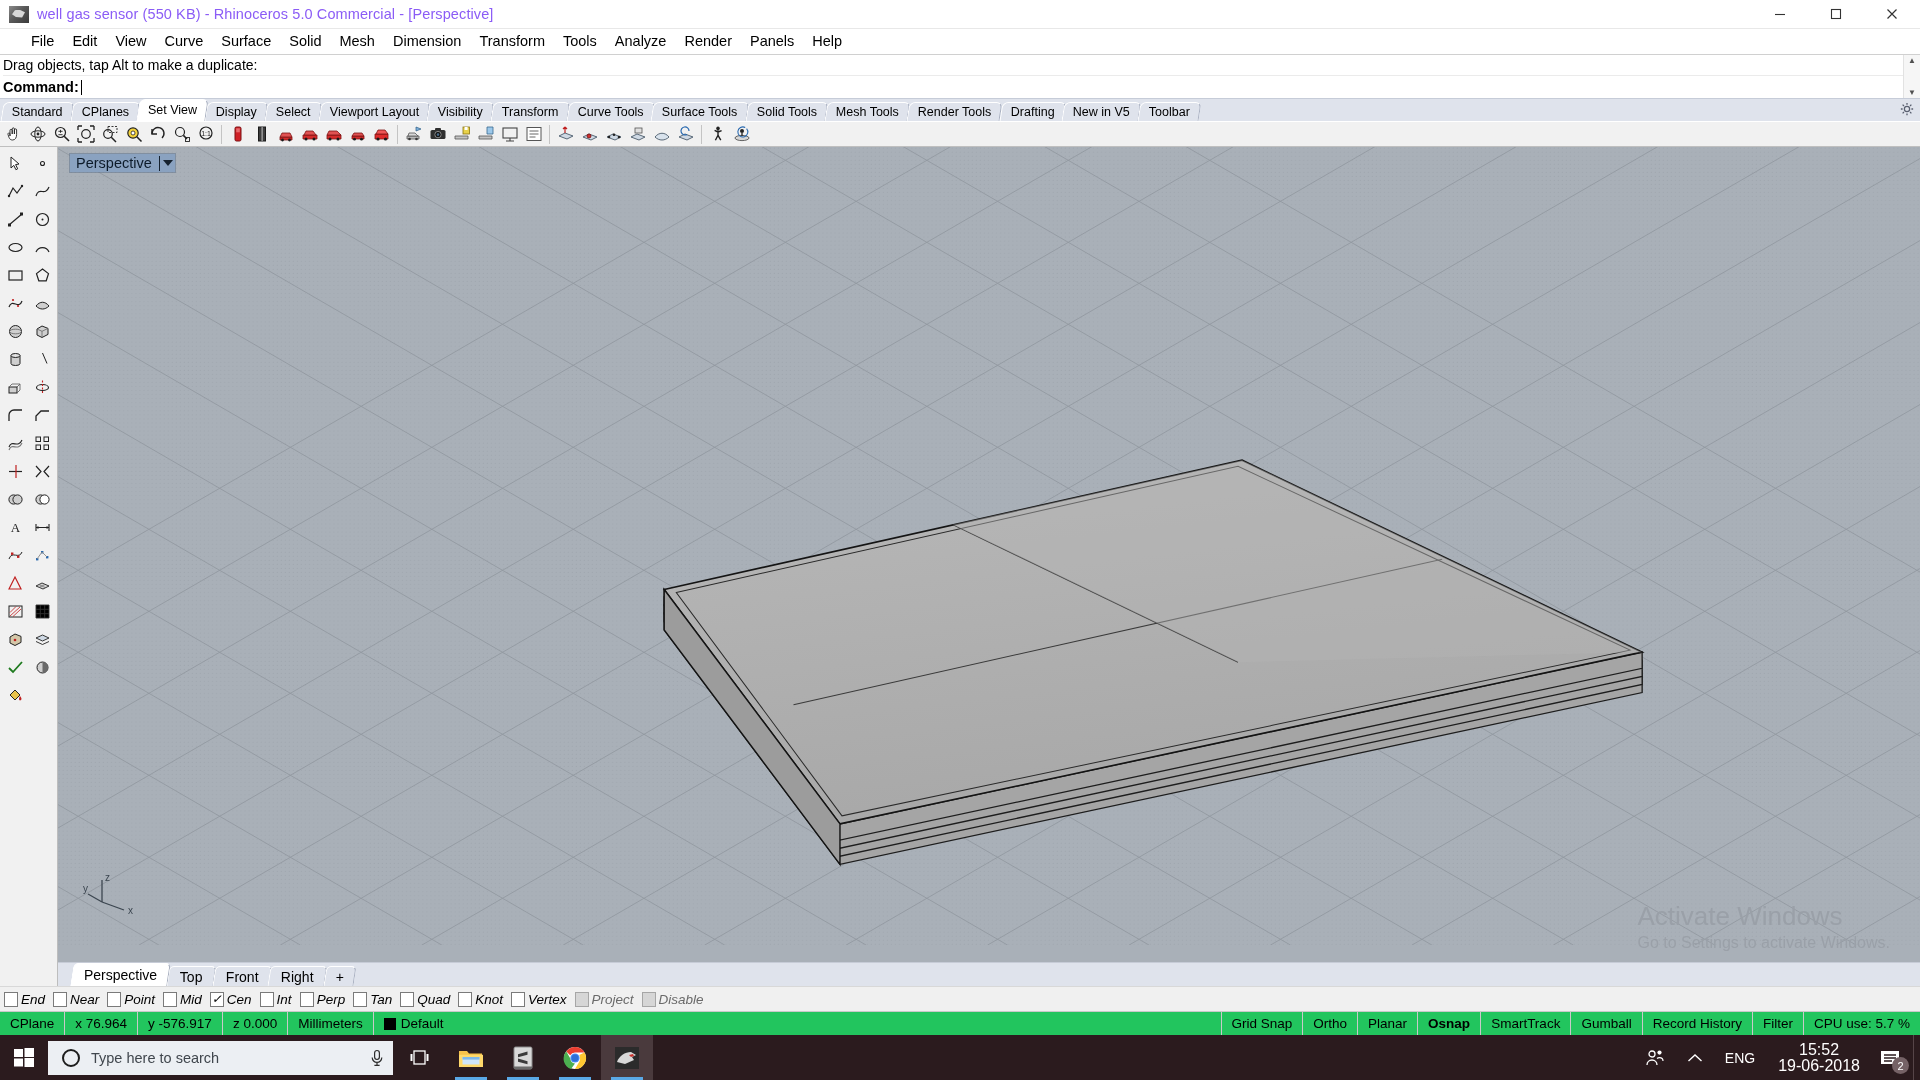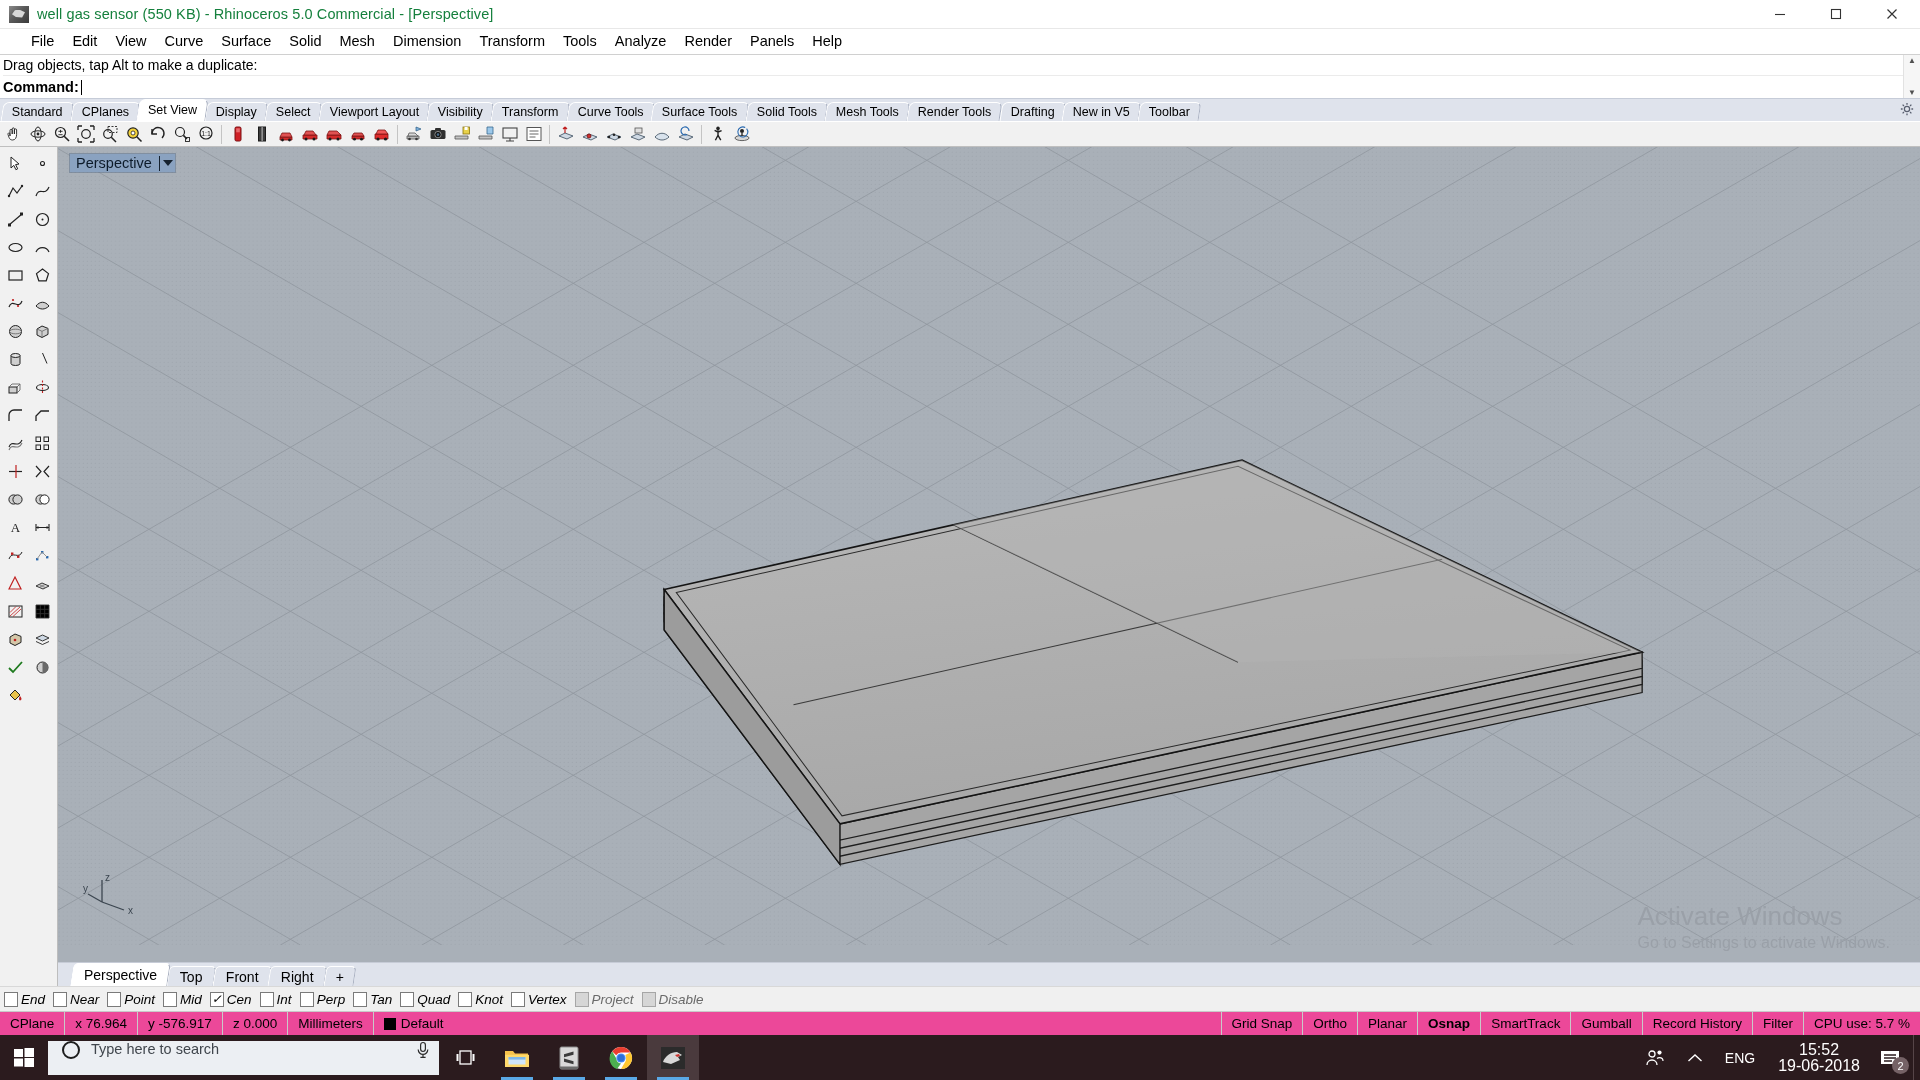--- a/index.html
+++ b/index.html
@@ -17,21 +17,21 @@
   }
   .tb-icon {
     width: 20px; height: 17px; margin: 0 8px 0 9px;
     background: linear-gradient(135deg,#8a8a8a 0%,#5a5a5a 45%,#3a3a3a 100%);
     position: relative; flex: 0 0 auto;
   }
   .tb-icon::after{
     content:""; position:absolute; left:3px; top:4px; width:13px; height:8px;
     background:#d9d9d9; clip-path: polygon(0% 60%,22% 10%,55% 0%,100% 35%,78% 100%,30% 95%);
   }
-  .tb-title { font-size: 14.5px; color: #15803d; letter-spacing: .1px; }
+  .tb-title { font-size: 14.5px; color: #8b5cf6; letter-spacing: .1px; }
   .tb-spacer { flex: 1; }
   .winbtn {
     width: 56px; height: 29px; display: flex; align-items: center; justify-content: center;
     color: #333;
   }
   .winbtn svg { display: block; }
 
   
   .menubar {
     height: 25px; background: #ffffff; display: flex; align-items: center;
@@ -171,43 +171,43 @@
   .osnap .box {
     width: 14px; height: 15px; border: 1px solid #7a7a7a; background: #fff;
     margin-right: 3px; display: flex; align-items: center; justify-content: center;
     font-size: 12px; line-height: 1; color: #000;
   }
   .osnap.dis .box { background: #d6d6d6; border-color: #a6a6a6; }
   .osnap.dis { color: #6a6a6a; }
 
   
   .statusbar {
-    flex: 0 0 24px; background: #ec4899; display: flex; align-items: stretch;
+    flex: 0 0 24px; background: #22c55e; display: flex; align-items: stretch;
     border-top: 1px solid #c9c9c9; font-size: 13.5px; color: #000;
   }
   .st {
     display: flex; align-items: center; padding: 0 10px;
     border-right: 1px solid #c9c9c9; white-space: nowrap;
   }
   .st.bold { font-weight: bold; }
   .st .sw { width: 12px; height: 12px; background: #000; margin-right: 5px; }
   .st.gap { border-right: none; }
   .st-flex { flex: 1; border-right: 1px solid #c9c9c9; }
 
   
   .taskbar {
     flex: 0 0 45px; background: #2b1b1e; display: flex; align-items: center;
     position: relative;
   }
   .start {
     width: 48px; height: 45px; display: flex; align-items: center; justify-content: center;
   }
   .searchbox {
-    width: 391px; height: 34px; background: #eceff3; display: flex;
-    align-items: flex-start; padding: 0 8px 0 14px; margin-left: 0;
+    width: 345px; height: 34px; background: #eceff3; display: flex;
+    align-items: center; padding: 0 8px 0 14px; margin-left: 0;
   }
   .searchbox .circ {
     width: 18px; height: 18px; border: 2.2px solid #1d1d1d; border-radius: 50%;
     margin-right: 11px; flex: 0 0 auto;
   }
   .searchbox .ph { flex: 1; font-size: 14.5px; color: #40464d; }
   .tb-app {
     width: 52px; height: 45px; display: flex; align-items: center;
     justify-content: center; position: relative;
   }

